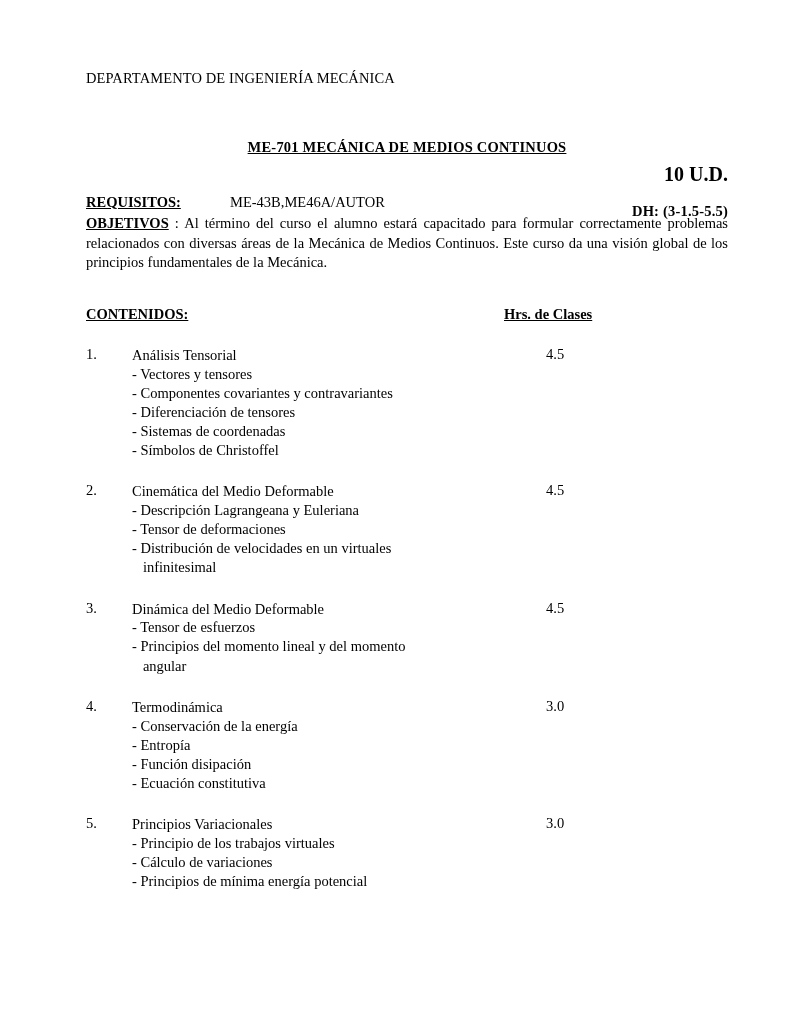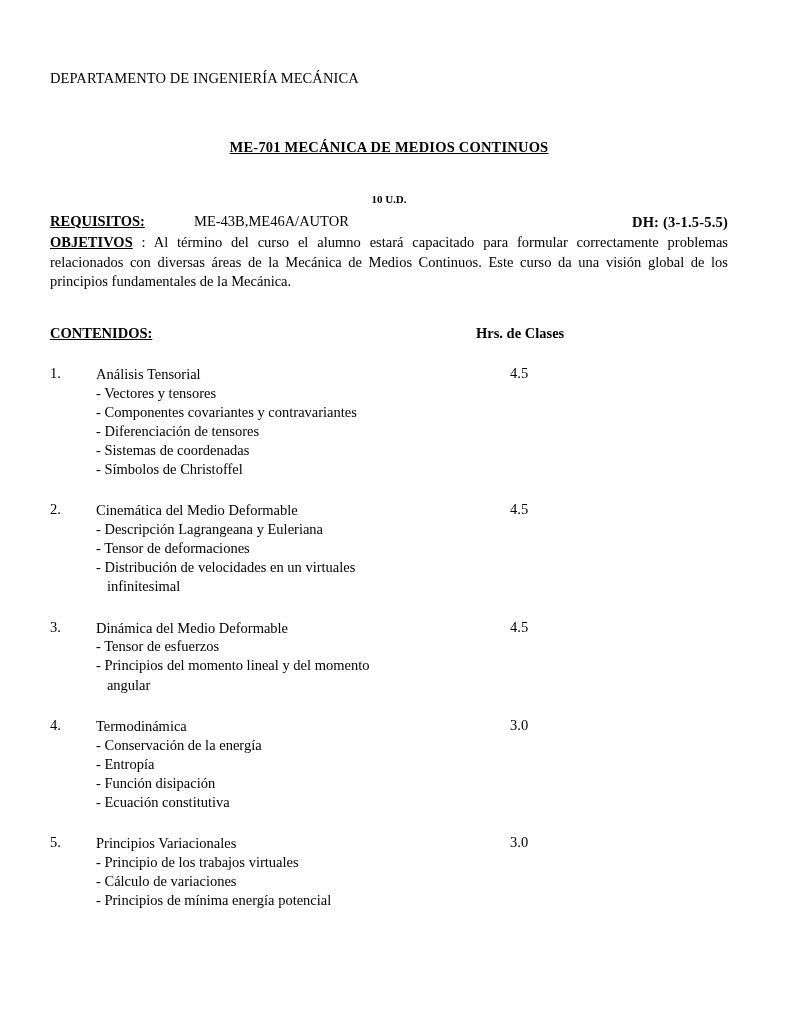--- a/index.html
+++ b/index.html
@@ -16,41 +16,42 @@
     position: relative;
     overflow: hidden;
   }
   .page {
     position: absolute;
     left: 0;
     top: 0;
     width: 800px;
     height: 1035px;
     box-sizing: border-box;
-    padding: 70px 72px 40px 50px;
+    padding: 70px 72px 40px 86px;
   }
   .dept {
     font-size: 14.5px;
     letter-spacing: 0.1px;
     margin: 0 0 0 0;
   }
   .title-block {
     text-align: center;
     margin-top: 52px;
   }
   .course-title {
     font-weight: bold;
     font-size: 14.5px;
     text-decoration: underline;
     letter-spacing: 0.2px;
   }
   .ud {
     font-weight: bold;
-    font-size: 11px;
-    margin-top: 37px;
+    font-size: 20px;
+    margin-top: 7px;
+    text-align: right;
   }
   .req-row {
     margin-top: 8px;
     position: relative;
     height: 20px;
     font-size: 14.5px;
   }
   .req-label {
     font-weight: bold;
     text-decoration: underline;
@@ -59,21 +60,21 @@
     top: 0;
   }
   .req-value {
     position: absolute;
     left: 144px;
     top: 0;
   }
   .req-dh {
     position: absolute;
     right: 0;
-    top: 1px;
+    top: 9px;
     font-weight: bold;
     letter-spacing: 0.2px;
   }
   .objetivos {
     font-size: 14.5px;
     line-height: 1.35;
     text-align: justify;
   }
   .obj-label {
     font-weight: bold;
@@ -87,24 +88,24 @@
   }
   .contenidos-label {
     font-weight: bold;
     text-decoration: underline;
     position: absolute;
     left: 0;
     top: 0;
   }
   .hrs-label {
     font-weight: bold;
+    text-decoration: underline;
     position: absolute;
     left: 418px;
     top: 0;
-    margin-left: 8px;
   }
   .topics {
     margin-top: 18px;
   }
   .topic {
     position: relative;
     margin-bottom: 22px;
     font-size: 14.5px;
   }
   .topic-num {

